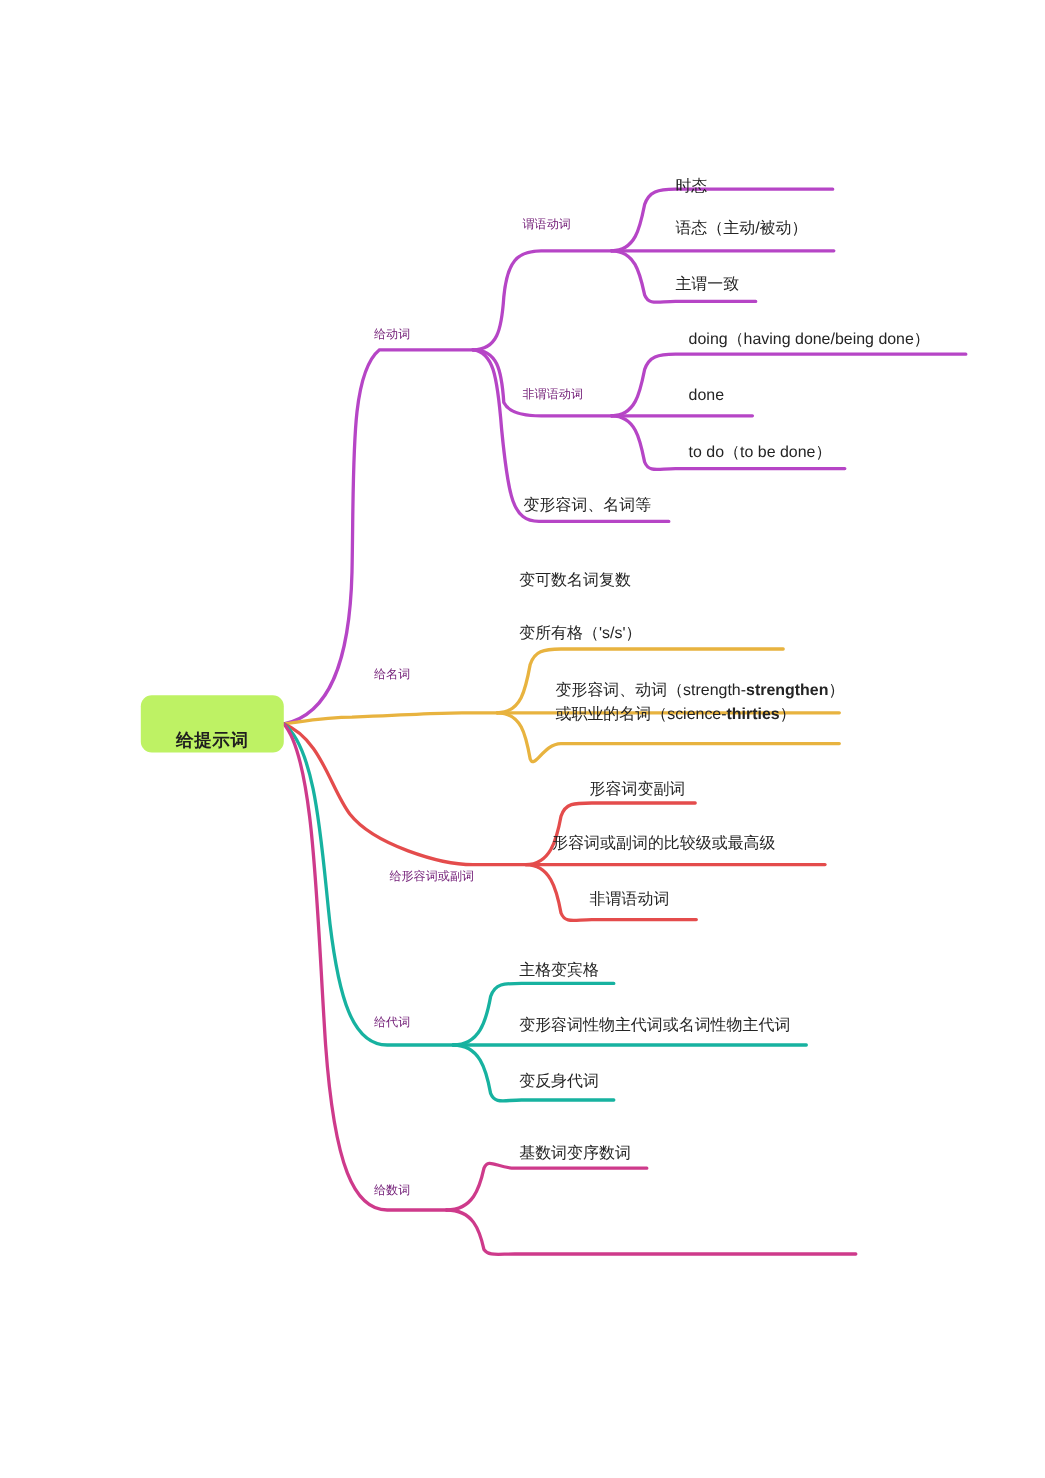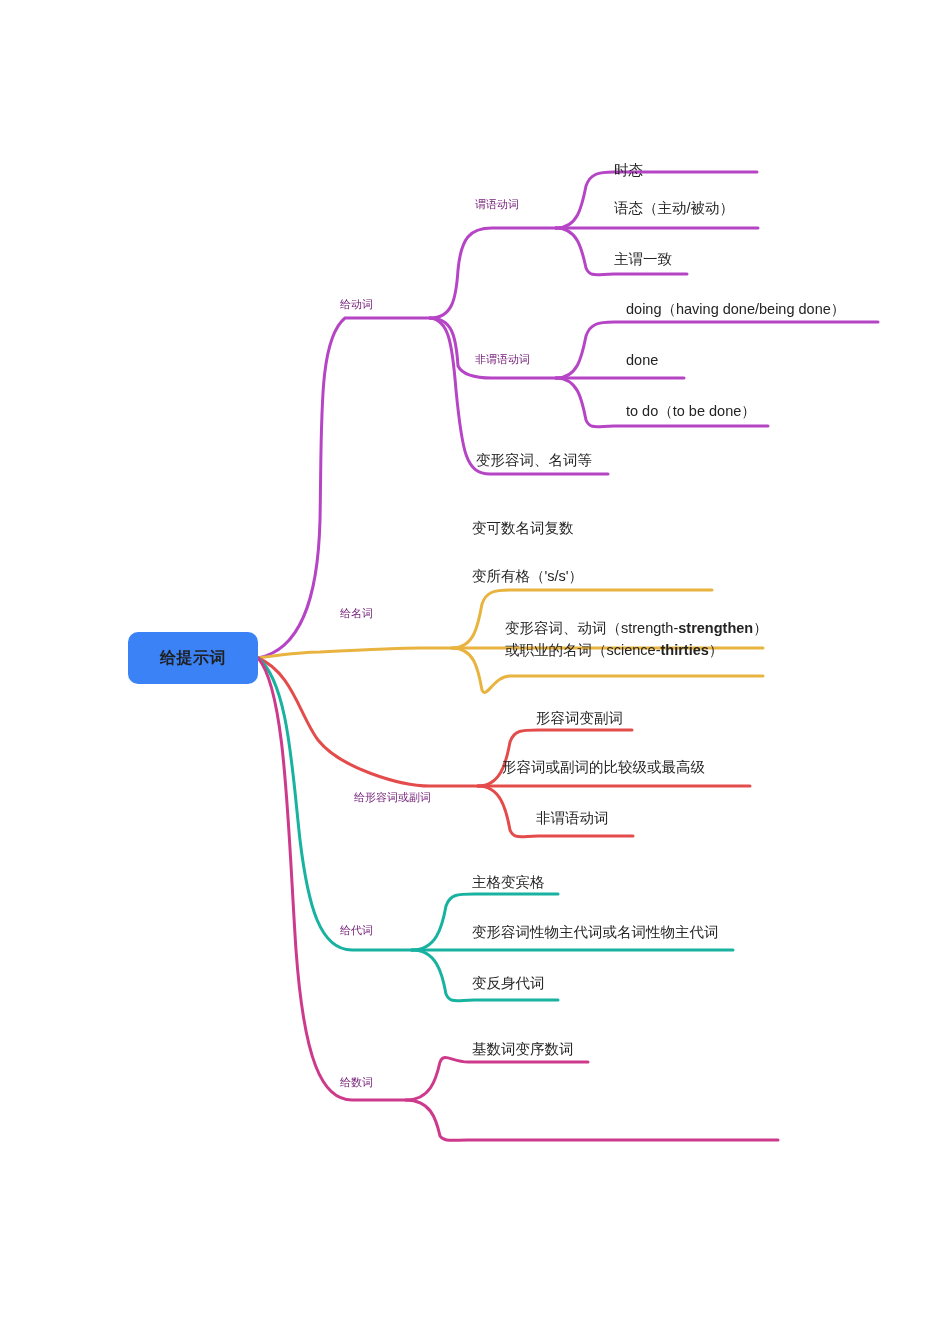--- a/index.html
+++ b/index.html
@@ -30,24 +30,24 @@
     width: 950px;
     height: 1344px;
     pointer-events: none;
   }
   .root-node {
     position: absolute;
     left: 128px;
     top: 632px;
     width: 130px;
     height: 52px;
-    background: #3b82f6;
+    background: #bef264;
     border-radius: 10px;
     display: flex;
-    align-items: center;
+    align-items: flex-end;
     justify-content: center;
     box-sizing: border-box;
   }
   .root-label {
     font-size: 16px;
     font-weight: bold;
     color: #1f1f1f;
     letter-spacing: 0.5px;
   }
   .node-label {

